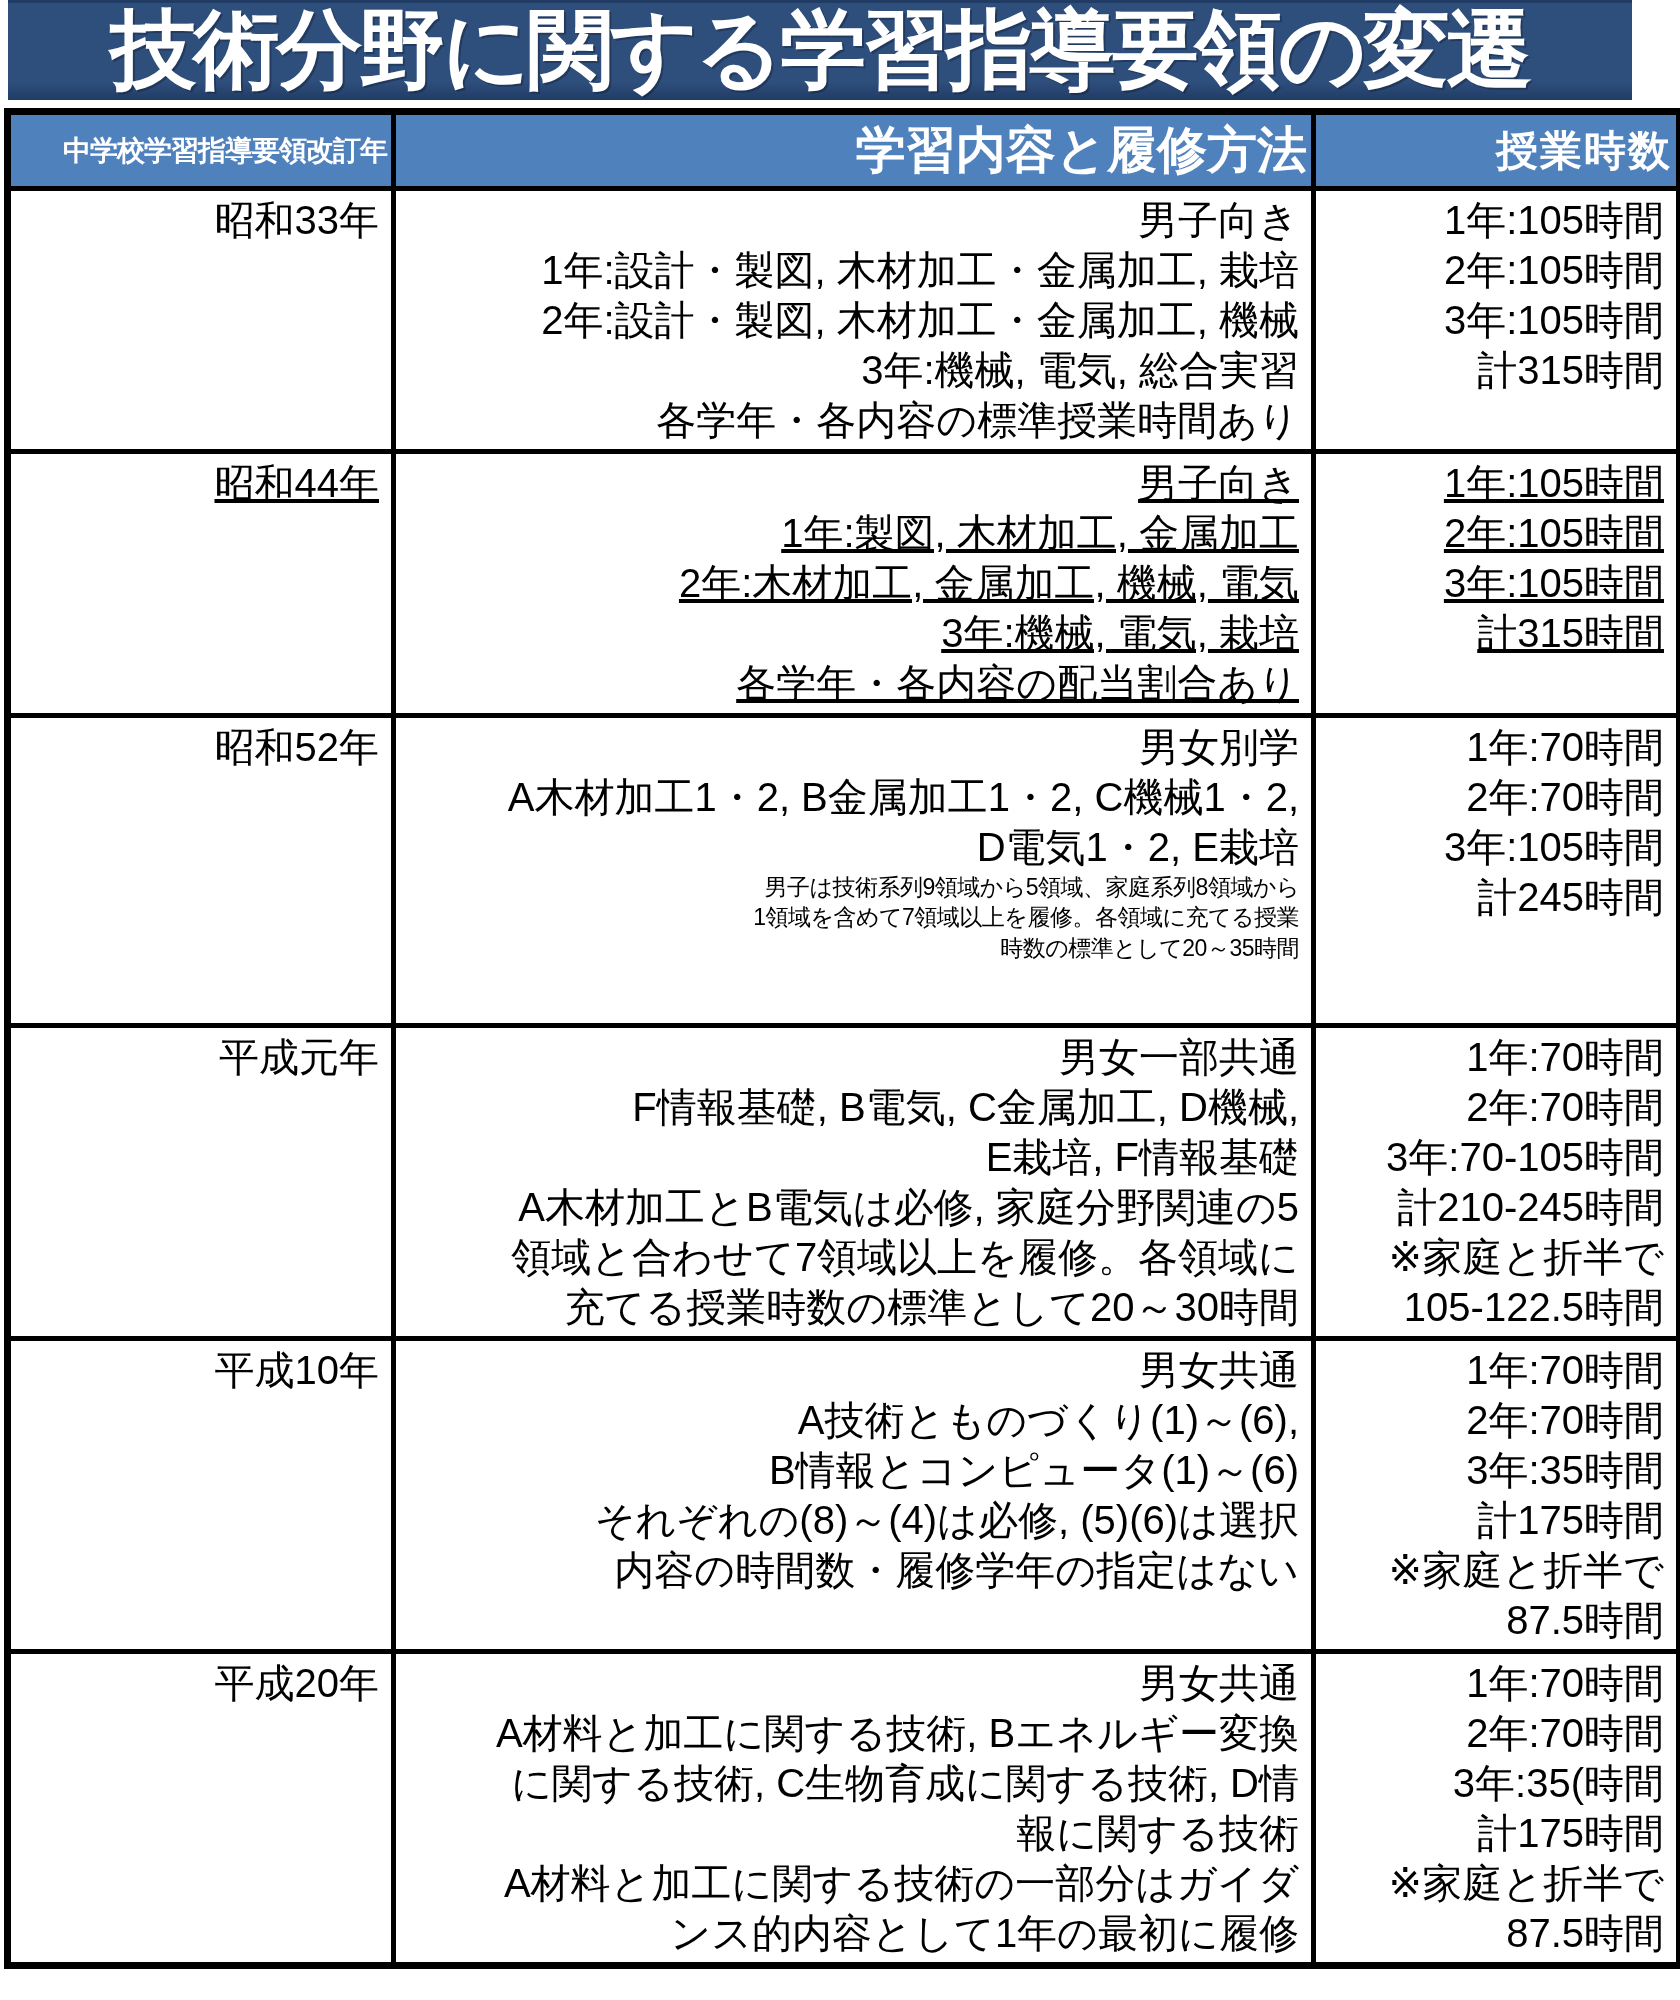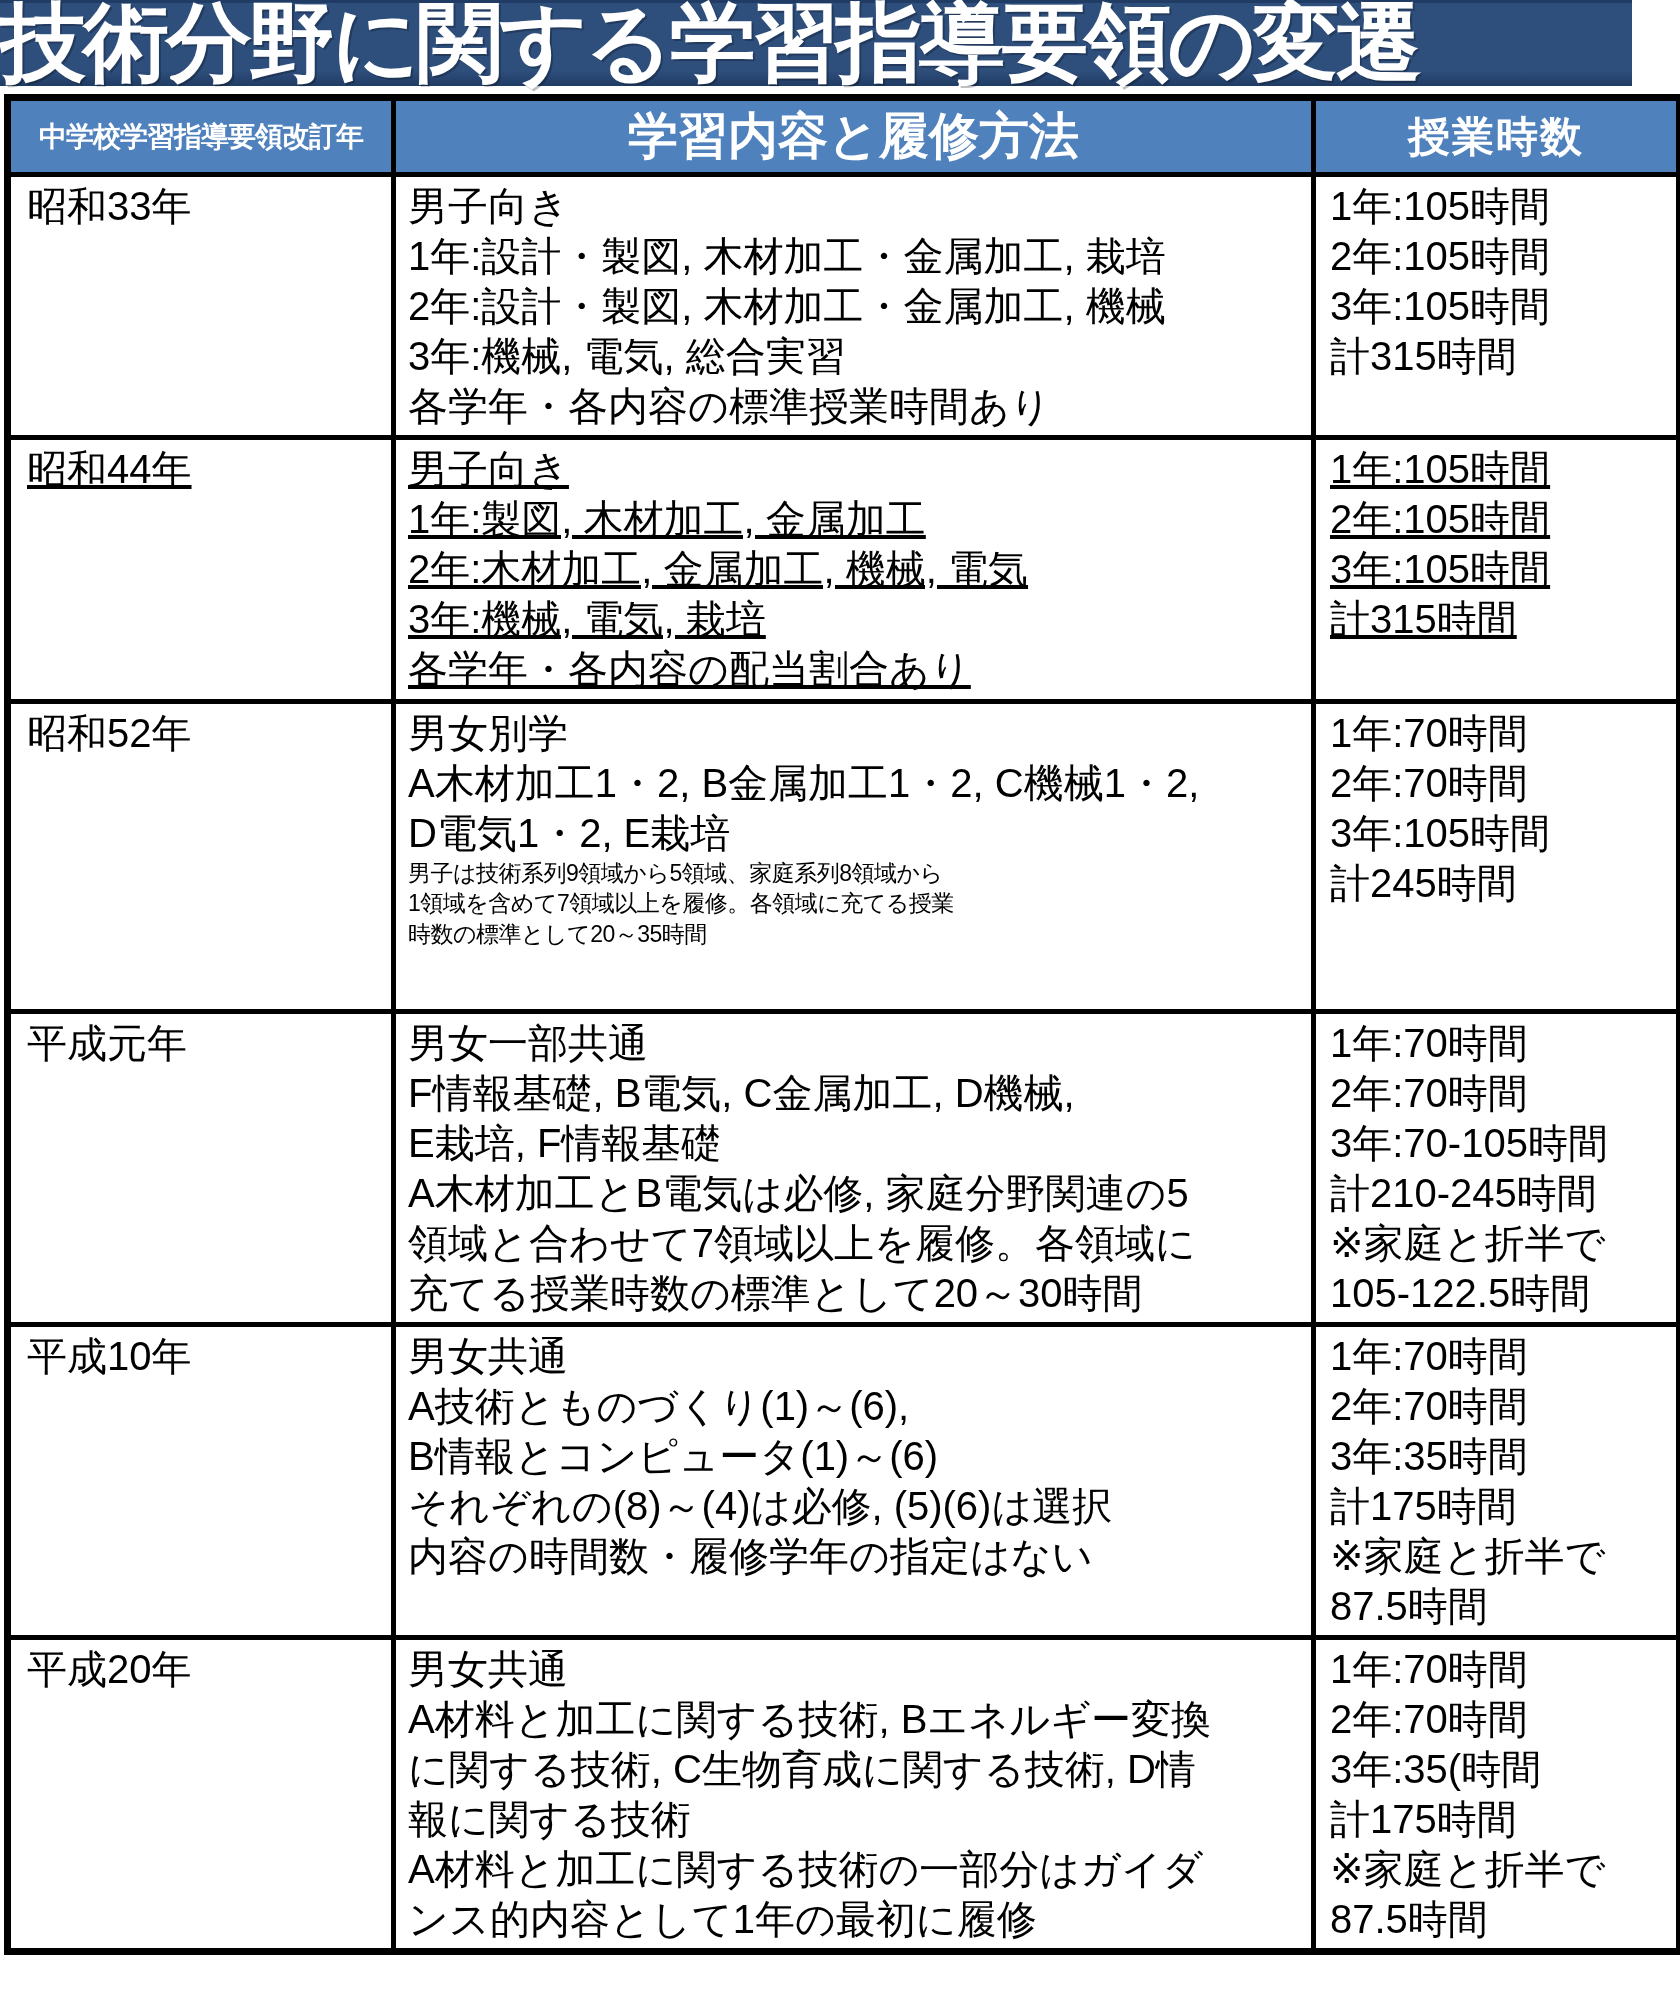--- a/index.html
+++ b/index.html
@@ -13,24 +13,24 @@
   }
   html,body{margin:0;padding:0;}
   body{
     width:1680px;height:2000px;
     background:var(--page-bg);
     font-family:"Liberation Sans","DejaVu Sans",sans-serif;
     color:var(--text);
     -webkit-font-smoothing:antialiased;
   }
   .title-band{
-    margin:0 48px 0 0;
-    height:86px;
+    margin:0 48px 0 8px;
+    height:100px;
     background:linear-gradient(var(--title-bg),var(--title-bg) 82%,var(--title-bg-dark));
-    display:flex;align-items:center;
+    display:flex;align-items:center;justify-content:center;
     box-shadow:inset 0 3px 0 var(--title-bg-dark);
   }
   .title-band h1{
     margin:0;
     font-size:86px;
     font-weight:bold;
     letter-spacing:-3px;
     color:var(--title-text);
     white-space:nowrap;
     text-shadow:2px 2px 0 rgba(0,0,0,.25);
@@ -43,20 +43,21 @@
     border:7px solid var(--border);
   }
   col.c-year{width:386px;}
   col.c-content{width:920px;}
   col.c-hours{width:366px;}
   td,th{
     border:5px solid var(--border);
     vertical-align:top;
     padding:4px 12px;
     overflow:hidden;
+    text-align:right;
   }
   tr.head-row{height:76px;}
   tr.head-row th{
     background:var(--header-bg);
     color:var(--title-text);
     font-weight:bold;
     vertical-align:middle;
     padding:2px 4px;
   }
   th.h-year{font-size:28px;letter-spacing:-1px;}

